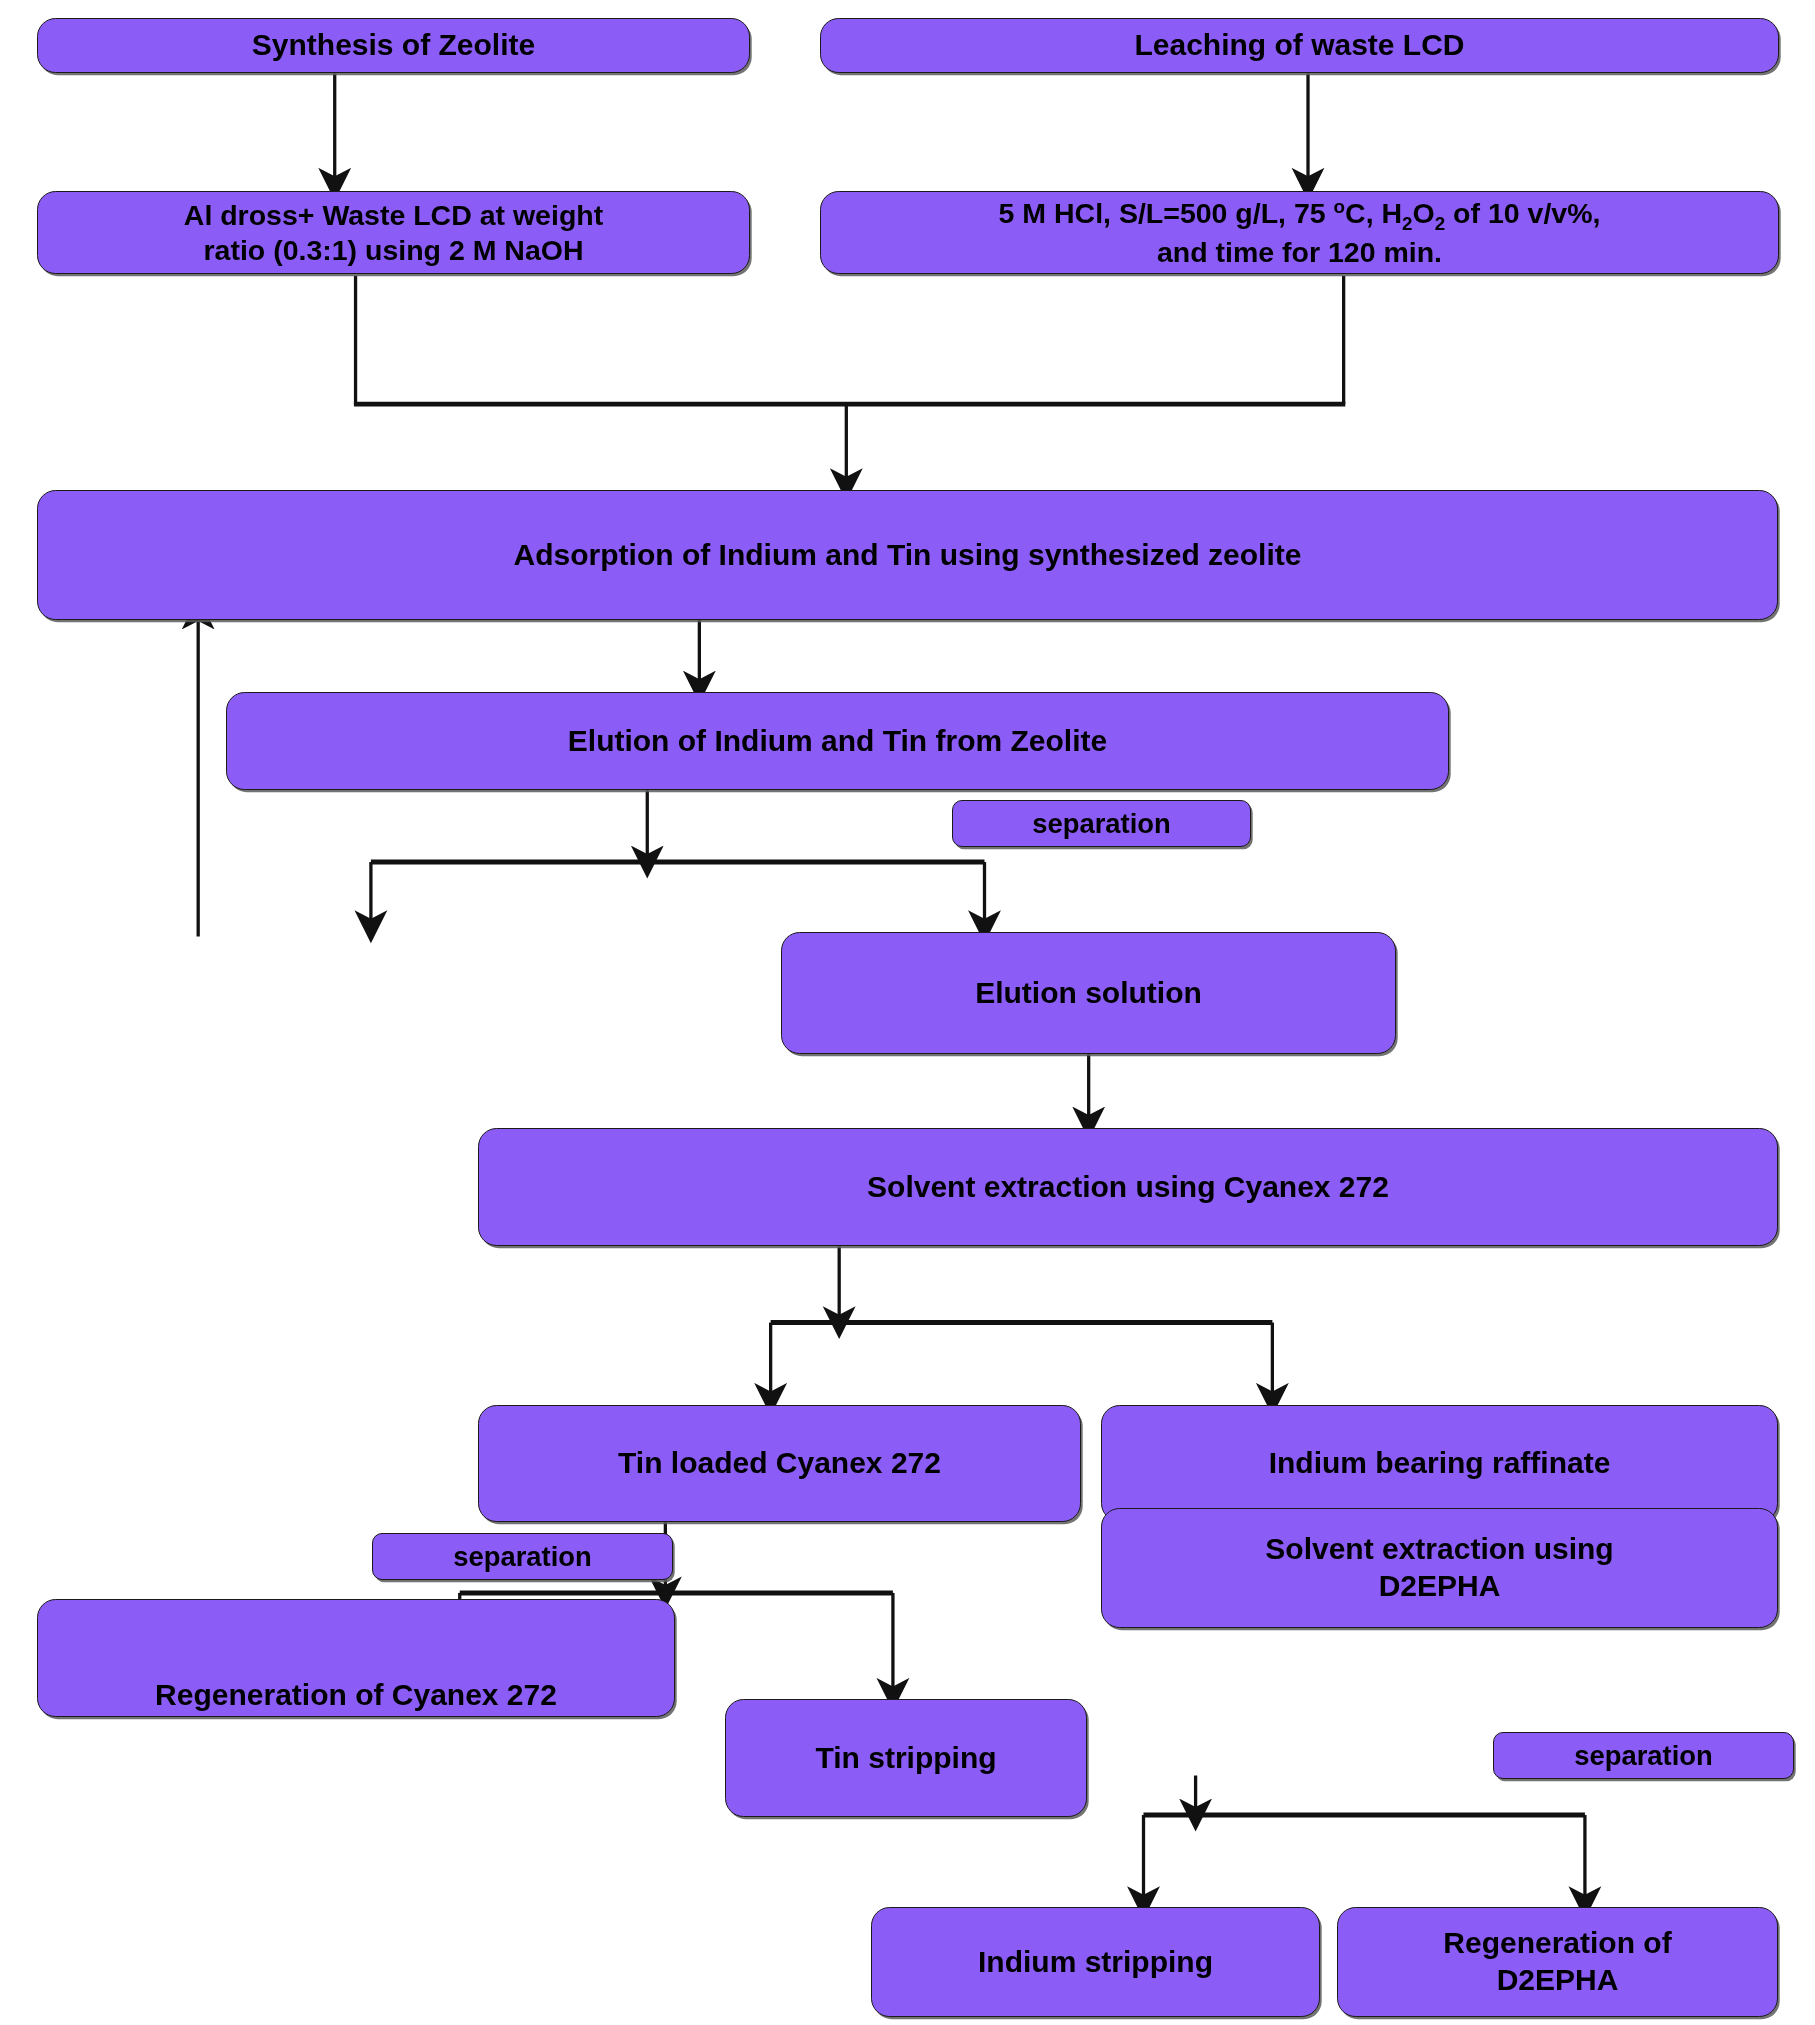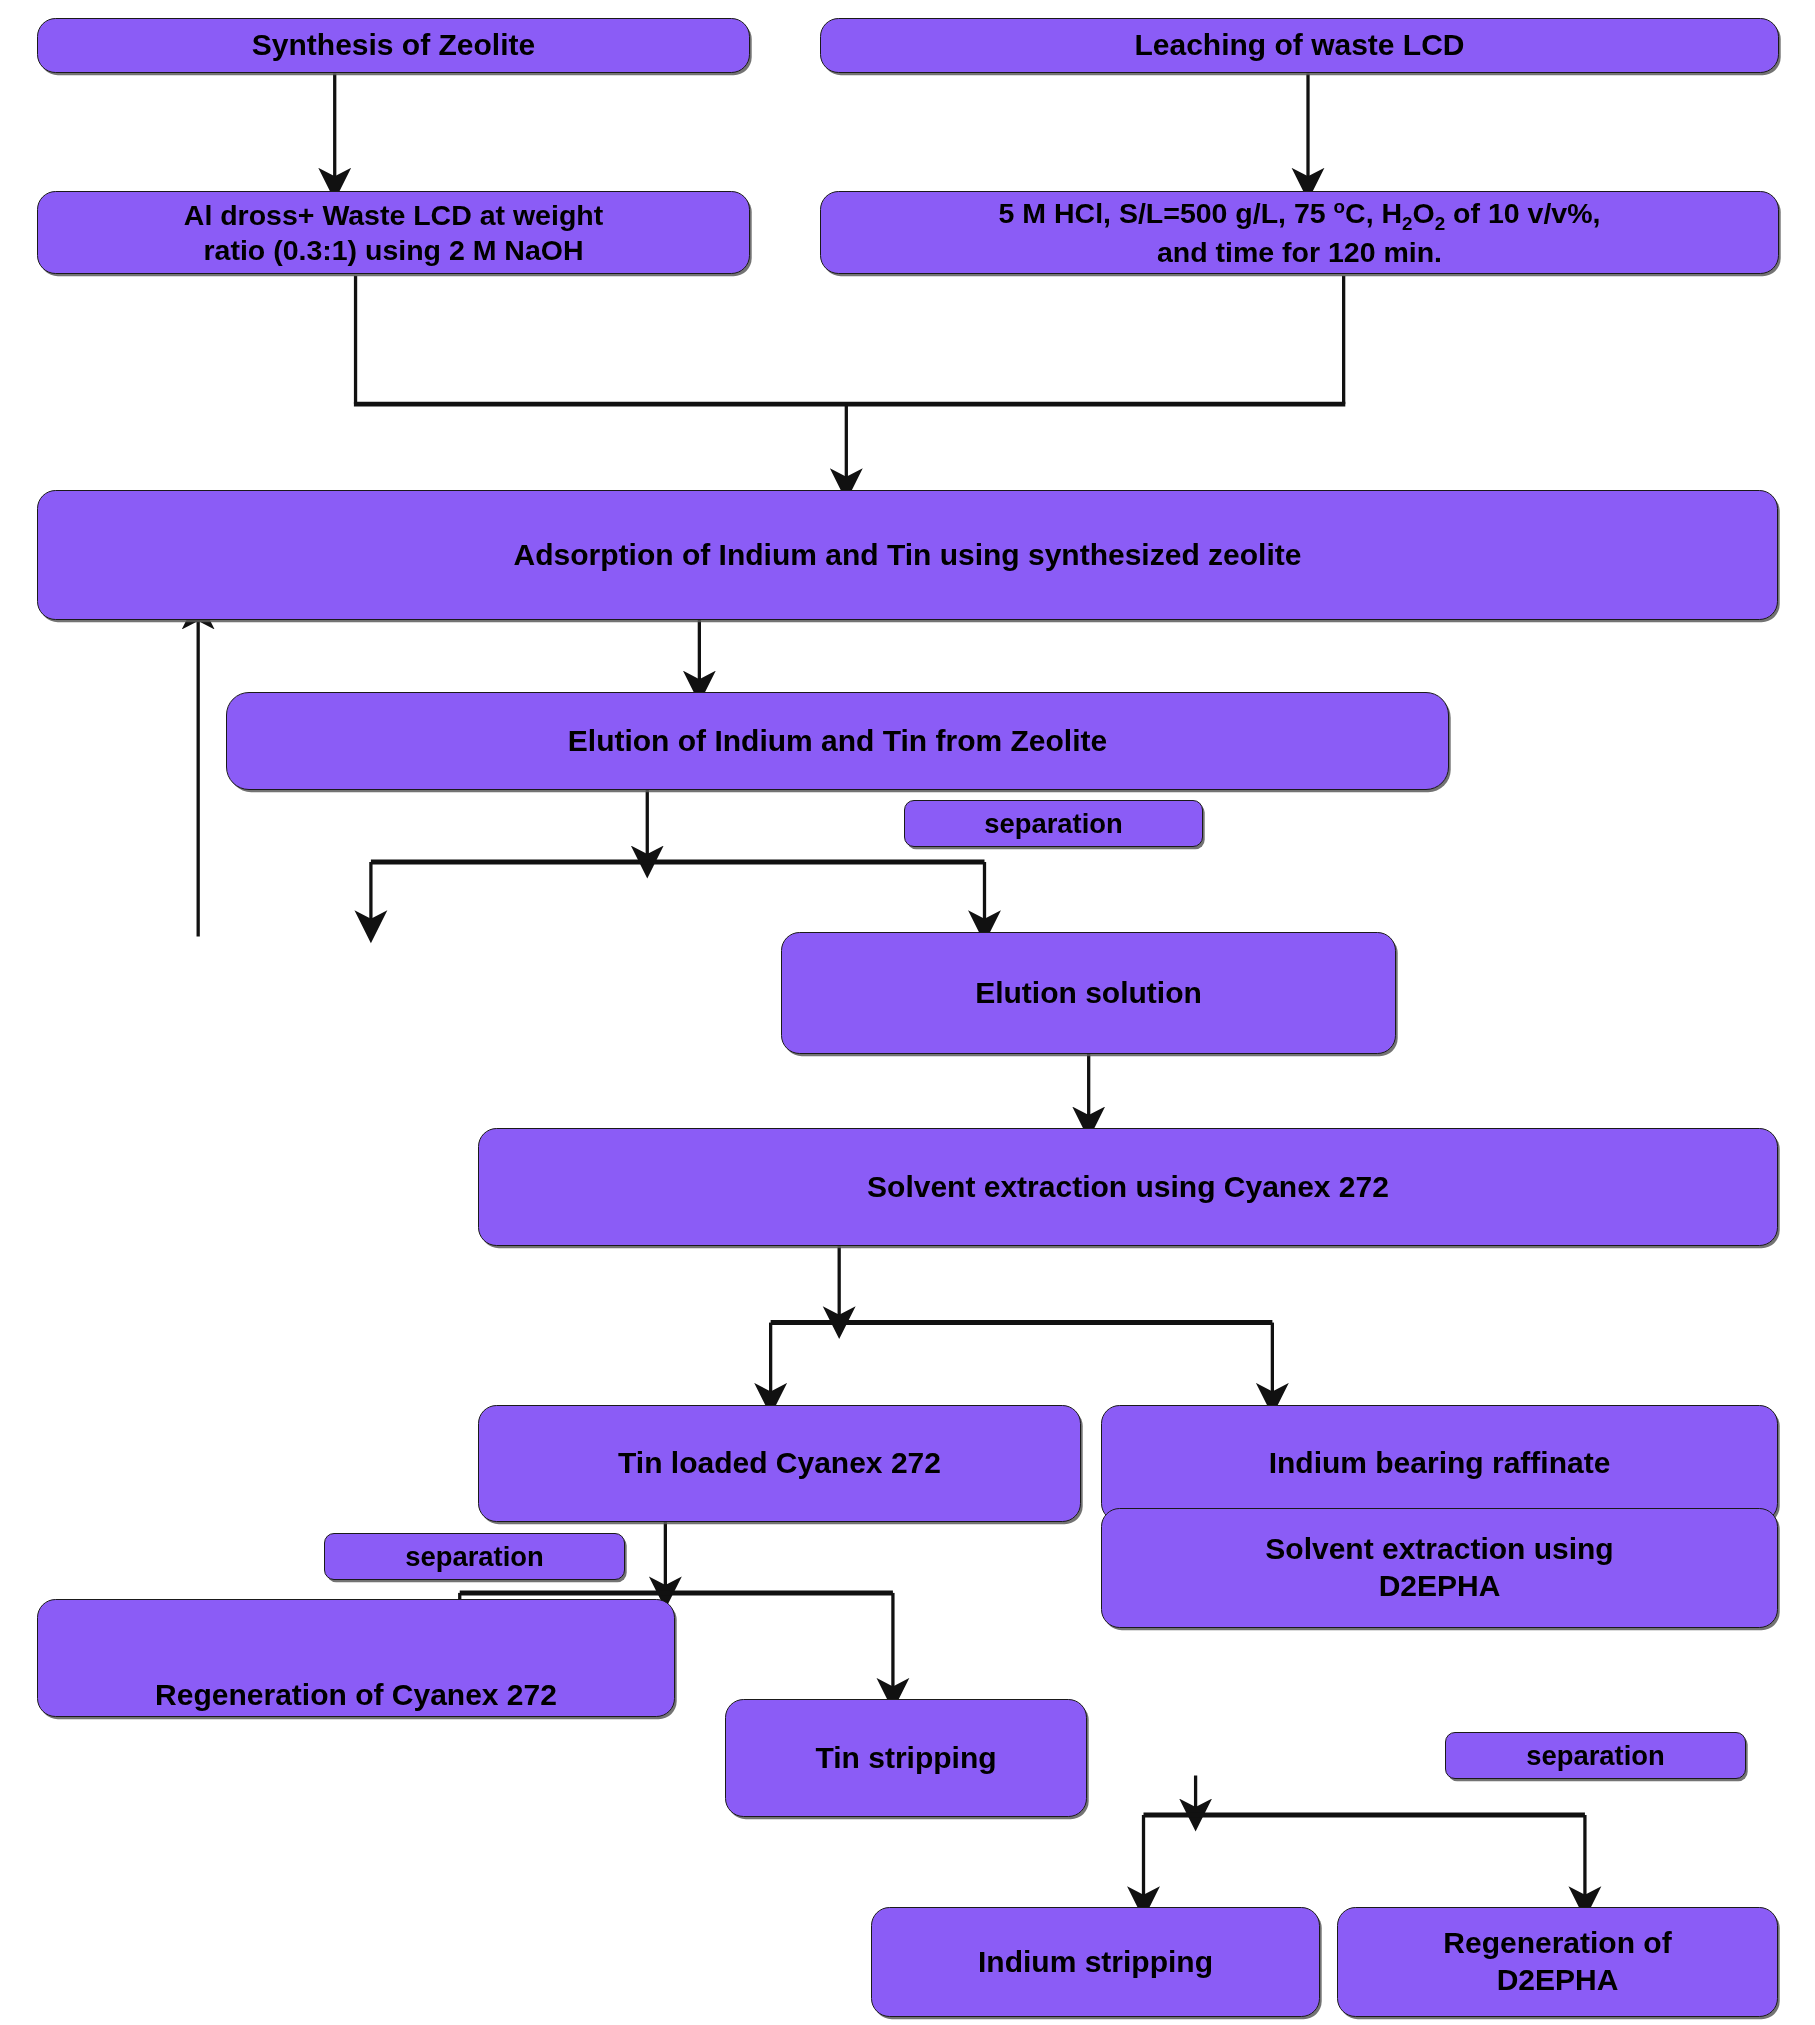--- a/index.html
+++ b/index.html
@@ -25,21 +25,21 @@
     display: flex;
     align-items: center;
     justify-content: center;
     text-align: center;
     color: #000000;
     font-weight: bold;
     line-height: 1.22;
     padding: 2.2px 10px;
   }
   .node .txt { display: block; width: 100%; }
-  .f50 { font-size: 27.4px; }
+  .f50 { font-size: 27.4px; margin-left: 48px; }
   .f52 { font-size: 28.5px; }
   .f54 { font-size: 30px; }
   .sep-node {
     border-radius: 10px;
     border-width: 1.6px;
     padding: 1.1px 7.7px;
   }
   svg#wires {
     position: absolute;
     left: 0; top: 0;
@@ -125,21 +125,21 @@
     <span class="txt">
       <span><span>5 M HCl, S/L=500 g/L, 75 </span><sup>o</sup><span>C, H</span><sub>2</sub><span>O</span><sub>2</sub><span> of 10 v/v%,</span></span><br>
       <span>and time for 120 min.</span>
     </span>
   </div>
 
   <div class="node f54" style="left:37px; top:490px; width:1741px; height:130px;">
     <span class="txt">Adsorption of Indium and Tin using synthesized zeolite</span>
   </div>
 
-  <div class="node f54" style="left:226px; top:692px; width:1223px; height:98px;border-radius:23px;">
+  <div class="node f54" style="left:226px; top:692px; width:1223px; height:98px;">
     <span class="txt">Elution of Indium and Tin from Zeolite</span>
   </div>
 
   <div class="node sep-node f50" style="left:904px; top:800px; width:299px; height:47px;">
     <span class="txt">separation</span>
   </div>
 
 
   <div class="node f54" style="left:781px; top:932px; width:615px; height:122px;text-align:center;">
     <span class="txt">Elution solution</span>

